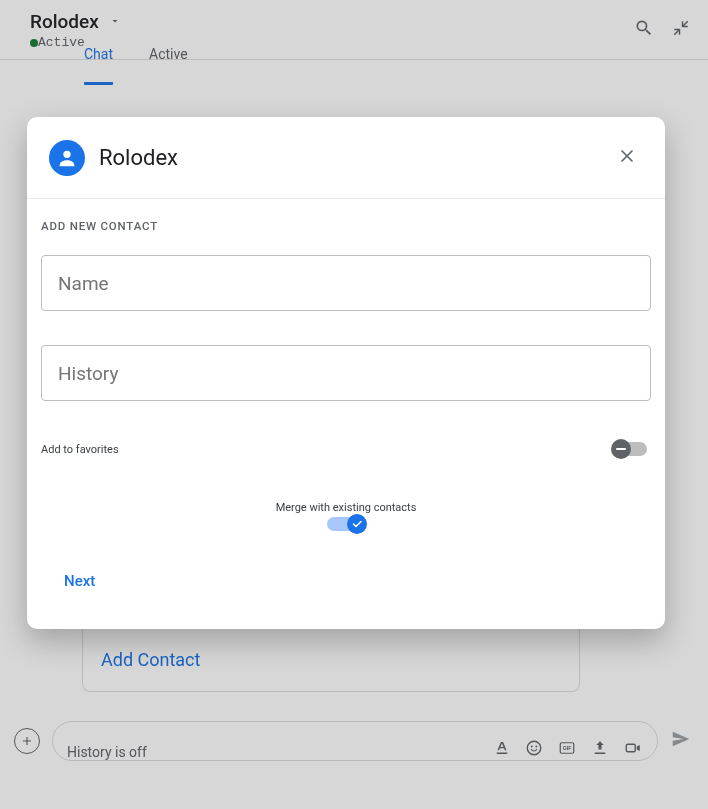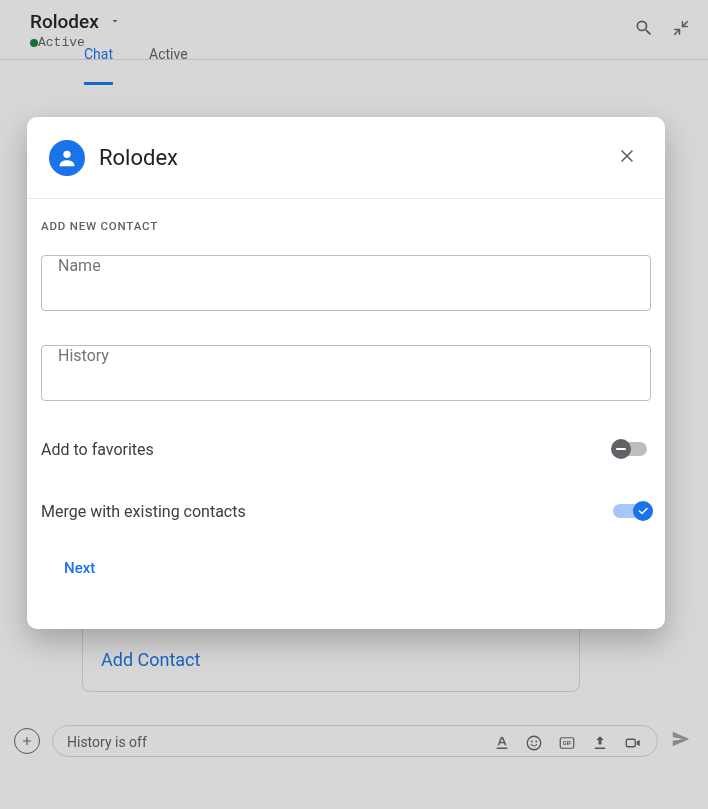--- a/index.html
+++ b/index.html
@@ -34,22 +34,22 @@
     display: flex; align-items: center; padding: 0 18px;
   }
   .add-contact-link { color: #1a73e8; font-size: 18px; cursor: pointer; }
 
   .compose-row {
     position: absolute; left: 14px; right: 16px; bottom: 44px; height: 48px;
     display: flex; align-items: center; gap: 12px;
   }
   .plus-btn { width: 26px; height: 26px; border: 1.6px solid #5f6368; border-radius: 50%; display:flex; align-items:center; justify-content:center; color:#5f6368; cursor:pointer; font-size:16px;}
   .compose-field {
-    flex: 1; height: 32px; border: 1px solid #dadce0; border-radius: 23px;
-    display: flex; align-items: flex-start; padding: 8px 14px; color:#5f6368; font-size:14px;
+    flex: 1; height: 40px; border: 1px solid #dadce0; border-radius: 23px;
+    display: flex; align-items: flex-end; padding: 0 14px; color:#5f6368; font-size:14px;
   }
   .compose-placeholder { color:#5f6368; font-size: 14px; flex:1; }
   .compose-icons { display:flex; gap: 14px; align-items:center; }
   .ci { color:#5f6368; cursor:pointer; }
   .send-btn { color:#9aa0a6; cursor:pointer; }
 
   
   .scrim {
     position: absolute; inset: 0; background: rgba(32,33,36,0.18);
   }
@@ -66,31 +66,31 @@
   }
   .dlg-avatar { width: 36px; height: 36px; border-radius:50%; background:#1a73e8; display:flex; align-items:center; justify-content:center; }
   .dlg-title { font-size: 22px; color:#202124; font-weight: 400; flex:1; }
   .dlg-close { color:#5f6368; cursor:pointer; padding:6px; }
 
   .dlg-body { padding: 20px 14px 8px 14px; flex:1; }
   .section-label { font-size: 11.5px; letter-spacing: 0.8px; color:#5f6368; font-weight:500; }
   .tf {
     margin-top: 22px; height: 56px; width:100%;
     border: 1px solid #bdbdbd; border-radius: 4px;
-    display:flex; padding: 0 16px;
-    color:#757575; font-size:16px;
+    display:flex; align-items:center; padding: 0 16px;
+    color:#757575; font-size:19px;
   }
   .tf + .tf { margin-top: 34px; }
 
   .toggle-row {
     display:flex; align-items:center; justify-content:space-between;
     margin-top: 38px;
   }
-  .toggle-row + .toggle-row { margin-top: 42px; }
-  .toggle-label { font-size: 16px; color:#3c4043; }
+  .toggle-row + .toggle-row { margin-top: 42px; flex-direction: column; }
+  .toggle-label { font-size: 11px; color:#3c4043; }
 
   .switch { width: 38px; height: 20px; position:relative; cursor:pointer; }
   .switch-track { position:absolute; left:0; top:3px; width:34px; height:14px; border-radius:7px;}
   .switch-thumb { position:absolute; width:20px; height:20px; border-radius:50%; top:0; display:flex; align-items:center; justify-content:center;}
   .switch.off .switch-track { background:#bdbdbd; }
   .switch.off .switch-thumb { left:-2px; background:#5f6368; }
   .switch.off .switch-thumb::after { content:""; width:10px; height:2px; background:#fff; border-radius:1px;}
   .switch.on .switch-track { background:#a7c7fa; }
   .switch.on .switch-thumb { right:-2px; background:#1a73e8; }
   .switch.on .switch-thumb svg { display:block; }

